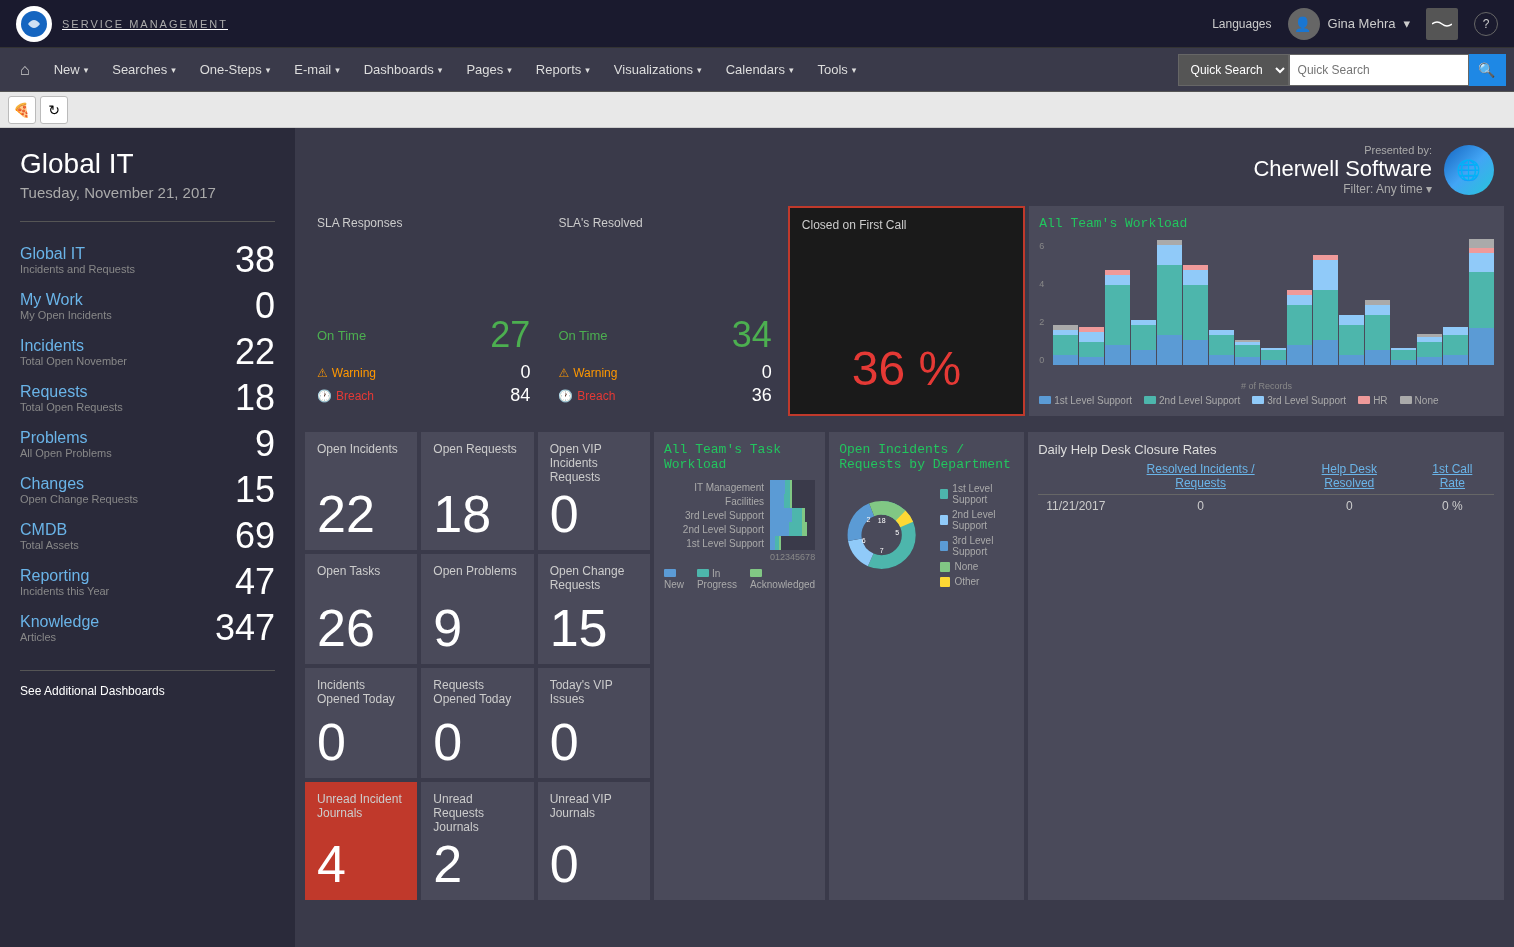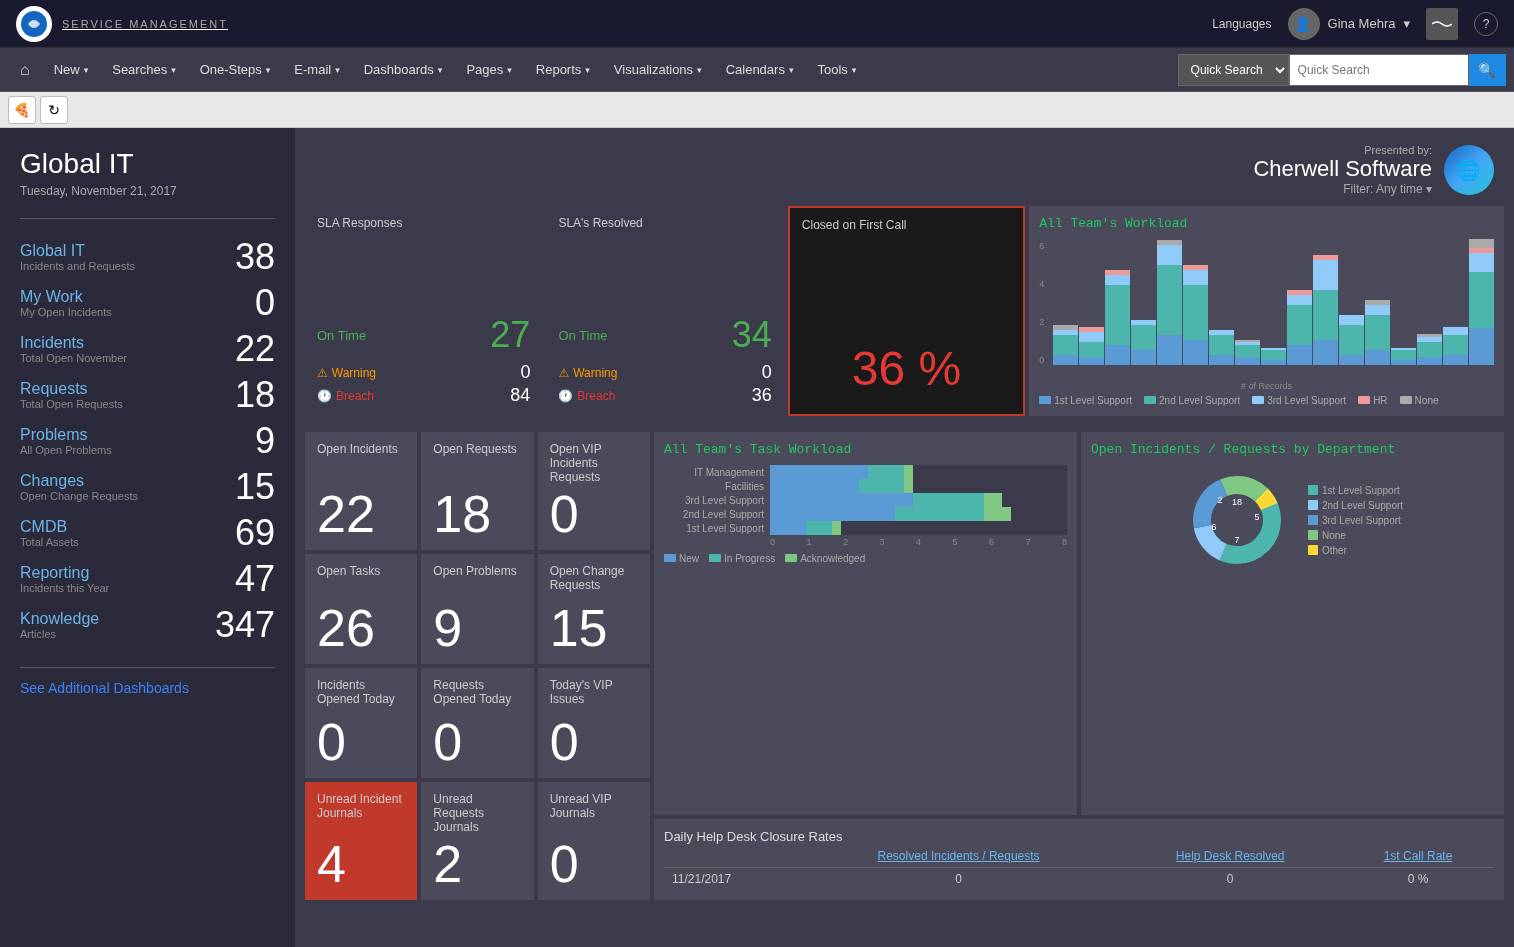--- a/index.html
+++ b/index.html
@@ -45,29 +45,29 @@
     
     .toolbar { background: #e8e8e8; height: 36px; display: flex; align-items: center; padding: 0 8px; gap: 4px; border-bottom: 1px solid #ccc; }
     .toolbar-btn { width: 28px; height: 28px; background: #fff; border: 1px solid #bbb; border-radius: 3px; cursor: pointer; display: flex; align-items: center; justify-content: center; font-size: 14px; }
 
     
     .main-layout { display: flex; min-height: calc(947px - 128px); }
 
     
     .sidebar { width: 295px; background: #2a2a3a; padding: 20px 20px 20px 20px; flex-shrink: 0; }
     .sidebar-title { font-size: 28px; font-weight: 300; color: #fff; margin-bottom: 4px; }
-    .sidebar-date { font-size: 12px; color: #aaa; margin-bottom: 20px; }
+    .sidebar-date { font-size: 15px; color: #aaa; margin-bottom: 20px; }
     .sidebar-divider { border: none; border-top: 1px solid #555; margin-bottom: 16px; }
     .sidebar-item { display: flex; align-items: center; justify-content: space-between; margin-bottom: 2px; padding: 4px 0; cursor: pointer; }
     .sidebar-item-left {}
     .sidebar-item-name { font-size: 16px; color: #6ab4e8; font-weight: 500; }
     .sidebar-item-sub { font-size: 11px; color: #888; }
     .sidebar-item-count { font-size: 36px; font-weight: 300; color: #fff; line-height: 1; }
     .sidebar-footer { margin-top: 20px; border-top: 1px solid #555; padding-top: 12px; }
-    .sidebar-footer a { color: #3b82f6; font-size: 14px; text-decoration: none; }
+    .sidebar-footer a { color: #ffffff; font-size: 12px; text-decoration: none; }
 
     
     .content-area { flex: 1; background: #3a3a4a; padding: 0; overflow: hidden; }
 
     
     .dash-header { display: flex; justify-content: space-between; align-items: flex-start; padding: 16px 20px 10px 20px; }
     .dash-header-right { display: flex; align-items: center; gap: 12px; }
     .presented-by { font-size: 11px; color: #aaa; text-align: right; }
     .presented-title { font-size: 22px; color: #fff; font-weight: 300; }
     .filter-area { font-size: 12px; color: #aaa; text-align: right; cursor: pointer; }
@@ -533,21 +533,21 @@
             <div class="kpi-label">Unread Requests Journals</div>
             <div class="kpi-value">2</div>
           </div>
           <div class="kpi-widget">
             <div class="kpi-label">Unread VIP Journals</div>
             <div class="kpi-value">0</div>
           </div>
         </div>
       </div>
 
-      <div style="flex:1;display:flex;flex-direction:column;gap:4px;">
+      <div style="flex:1;display:flex;flex-direction:row;gap:4px;">
 
         <div style="display:flex;gap:4px;flex:1;">
 
           <div class="half-chart" style="flex:1;">
             <div class="chart-title">All Team's Task Workload</div>
             <div class="h-bar-chart" id="task-bars">
 
             <div class="h-bar-row">
                   <div class="h-bar-label">IT Management</div>
                   <div class="h-bar-track">

